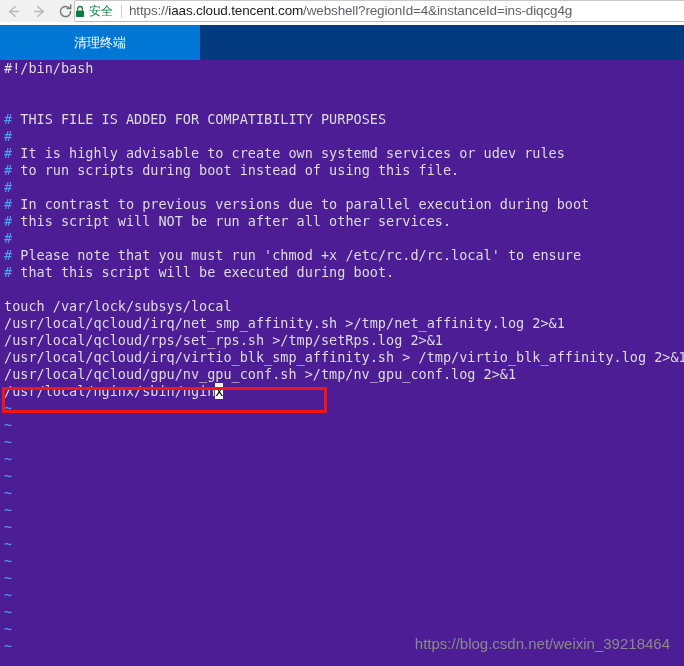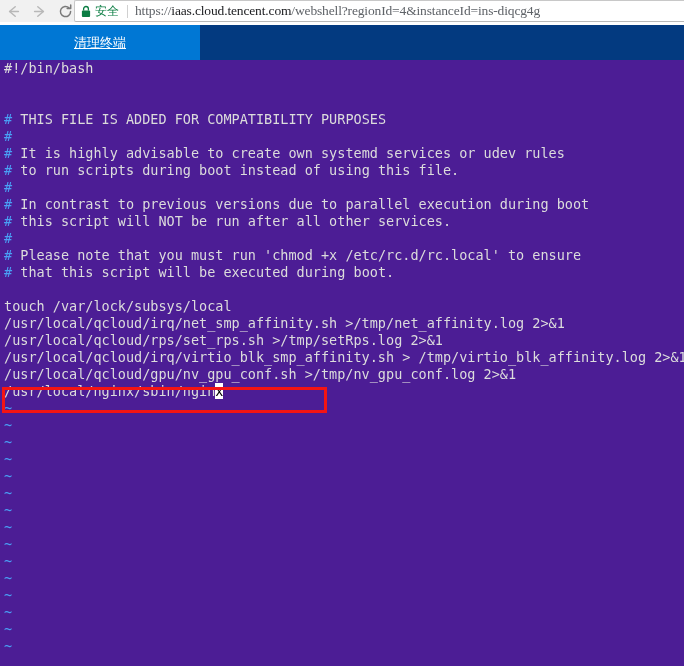--- a/index.html
+++ b/index.html
@@ -38,21 +38,20 @@
     left: 74px; top: 0;
     width: 610px;
     height: 22px;
     background: #ffffff;
     border-top: 1px solid #c8c8c8;
     border-left: 1px solid #c8c8c8;
     border-bottom: 1px solid #b9b9b9;
     border-radius: 2px 0 0 2px;
     display: flex;
     align-items: center;
-    padding-left: 6px;
     overflow: hidden;
   }
 
   #lock-icon { flex: 0 0 auto; display: flex; align-items: center; margin-right: 4px; }
 
   #secure-label {
     flex: 0 0 auto;
     color: #0b7d43;
     font-size: 12px;
     line-height: 22px;
@@ -67,21 +66,21 @@
     background: #d0d0d0;
     margin: 0 7px 0 8px;
   }
 
   #url-wrap {
     flex: 1 1 auto;
     white-space: nowrap;
     font-size: 13.5px;
     line-height: 22px;
     overflow: hidden;
-    font-family: Liberation Serif, serif;
+    font-family: Liberation Sans, sans-serif;
     letter-spacing: -0.15px;
   }
   .url-scheme { color: #5f6368; }
   .url-host   { color: #202124; }
   .url-rest   { color: #5f6368; }
 
   
   #webshell-bar {
     position: absolute;
     left: 0; top: 25px;
@@ -96,21 +95,20 @@
     width: 200px;
     height: 35px;
     background: #0077d4;
     color: #ffffff;
     font-size: 13px;
     font-family: "DejaVu Sans", sans-serif;
     display: flex;
     align-items: center;
     justify-content: center;
     cursor: pointer;
-    text-decoration: underline;
   }
 
   
   #terminal {
     position: absolute;
     left: 0; top: 60px;
     width: 684px;
     height: 606px;
     background: #4c1d95;
     overflow: hidden;
@@ -211,13 +209,14 @@
   </div>
 </div>
 
 <div id="webshell-bar">
   <div id="clear-terminal-tab">清理终端</div>
 </div>
 
 <div id="terminal">
   <div id="terminal-lines"><div class="tline"><span class="c-text">#!/bin/bash</span></div><div class="tline"><span class="c-text">&nbsp;</span></div><div class="tline"><span class="c-text">&nbsp;</span></div><div class="tline"><span class="c-comment">#</span><span class="c-text"> THIS FILE IS ADDED FOR COMPATIBILITY PURPOSES</span></div><div class="tline"><span class="c-comment">#</span><span class="c-text"></span></div><div class="tline"><span class="c-comment">#</span><span class="c-text"> It is highly advisable to create own systemd services or udev rules</span></div><div class="tline"><span class="c-comment">#</span><span class="c-text"> to run scripts during boot instead of using this file.</span></div><div class="tline"><span class="c-comment">#</span><span class="c-text"></span></div><div class="tline"><span class="c-comment">#</span><span class="c-text"> In contrast to previous versions due to parallel execution during boot</span></div><div class="tline"><span class="c-comment">#</span><span class="c-text"> this script will NOT be run after all other services.</span></div><div class="tline"><span class="c-comment">#</span><span class="c-text"></span></div><div class="tline"><span class="c-comment">#</span><span class="c-text"> Please note that you must run 'chmod +x /etc/rc.d/rc.local' to ensure</span></div><div class="tline"><span class="c-comment">#</span><span class="c-text"> that this script will be executed during boot.</span></div><div class="tline"><span class="c-text">&nbsp;</span></div><div class="tline"><span class="c-text">touch /var/lock/subsys/local</span></div><div class="tline"><span class="c-text">/usr/local/qcloud/irq/net_smp_affinity.sh &gt;/tmp/net_affinity.log 2&gt;&amp;1</span></div><div class="tline"><span class="c-text">/usr/local/qcloud/rps/set_rps.sh &gt;/tmp/setRps.log 2&gt;&amp;1</span></div><div class="tline"><span class="c-text">/usr/local/qcloud/irq/virtio_blk_smp_affinity.sh &gt; /tmp/virtio_blk_affinity.log 2&gt;&amp;1</span></div><div class="tline"><span class="c-text">/usr/local/qcloud/gpu/nv_gpu_conf.sh &gt;/tmp/nv_gpu_conf.log 2&gt;&amp;1</span></div><div class="tline"><span class="c-text">/usr/local/nginx/sbin/ngin</span><span class="cursor-block">x</span></div><div class="tline"><span class="c-tilde">~</span></div><div class="tline"><span class="c-tilde">~</span></div><div class="tline"><span class="c-tilde">~</span></div><div class="tline"><span class="c-tilde">~</span></div><div class="tline"><span class="c-tilde">~</span></div><div class="tline"><span class="c-tilde">~</span></div><div class="tline"><span class="c-tilde">~</span></div><div class="tline"><span class="c-tilde">~</span></div><div class="tline"><span class="c-tilde">~</span></div><div class="tline"><span class="c-tilde">~</span></div><div class="tline"><span class="c-tilde">~</span></div><div class="tline"><span class="c-tilde">~</span></div><div class="tline"><span class="c-tilde">~</span></div><div class="tline"><span class="c-tilde">~</span></div><div class="tline"><span class="c-tilde">~</span></div></div>
   <div id="red-highlight-box"></div>
+  <div id="watermark">https://blog.csdn.net/weixin_39218464</div>
 </div>
 
 </body></html>

